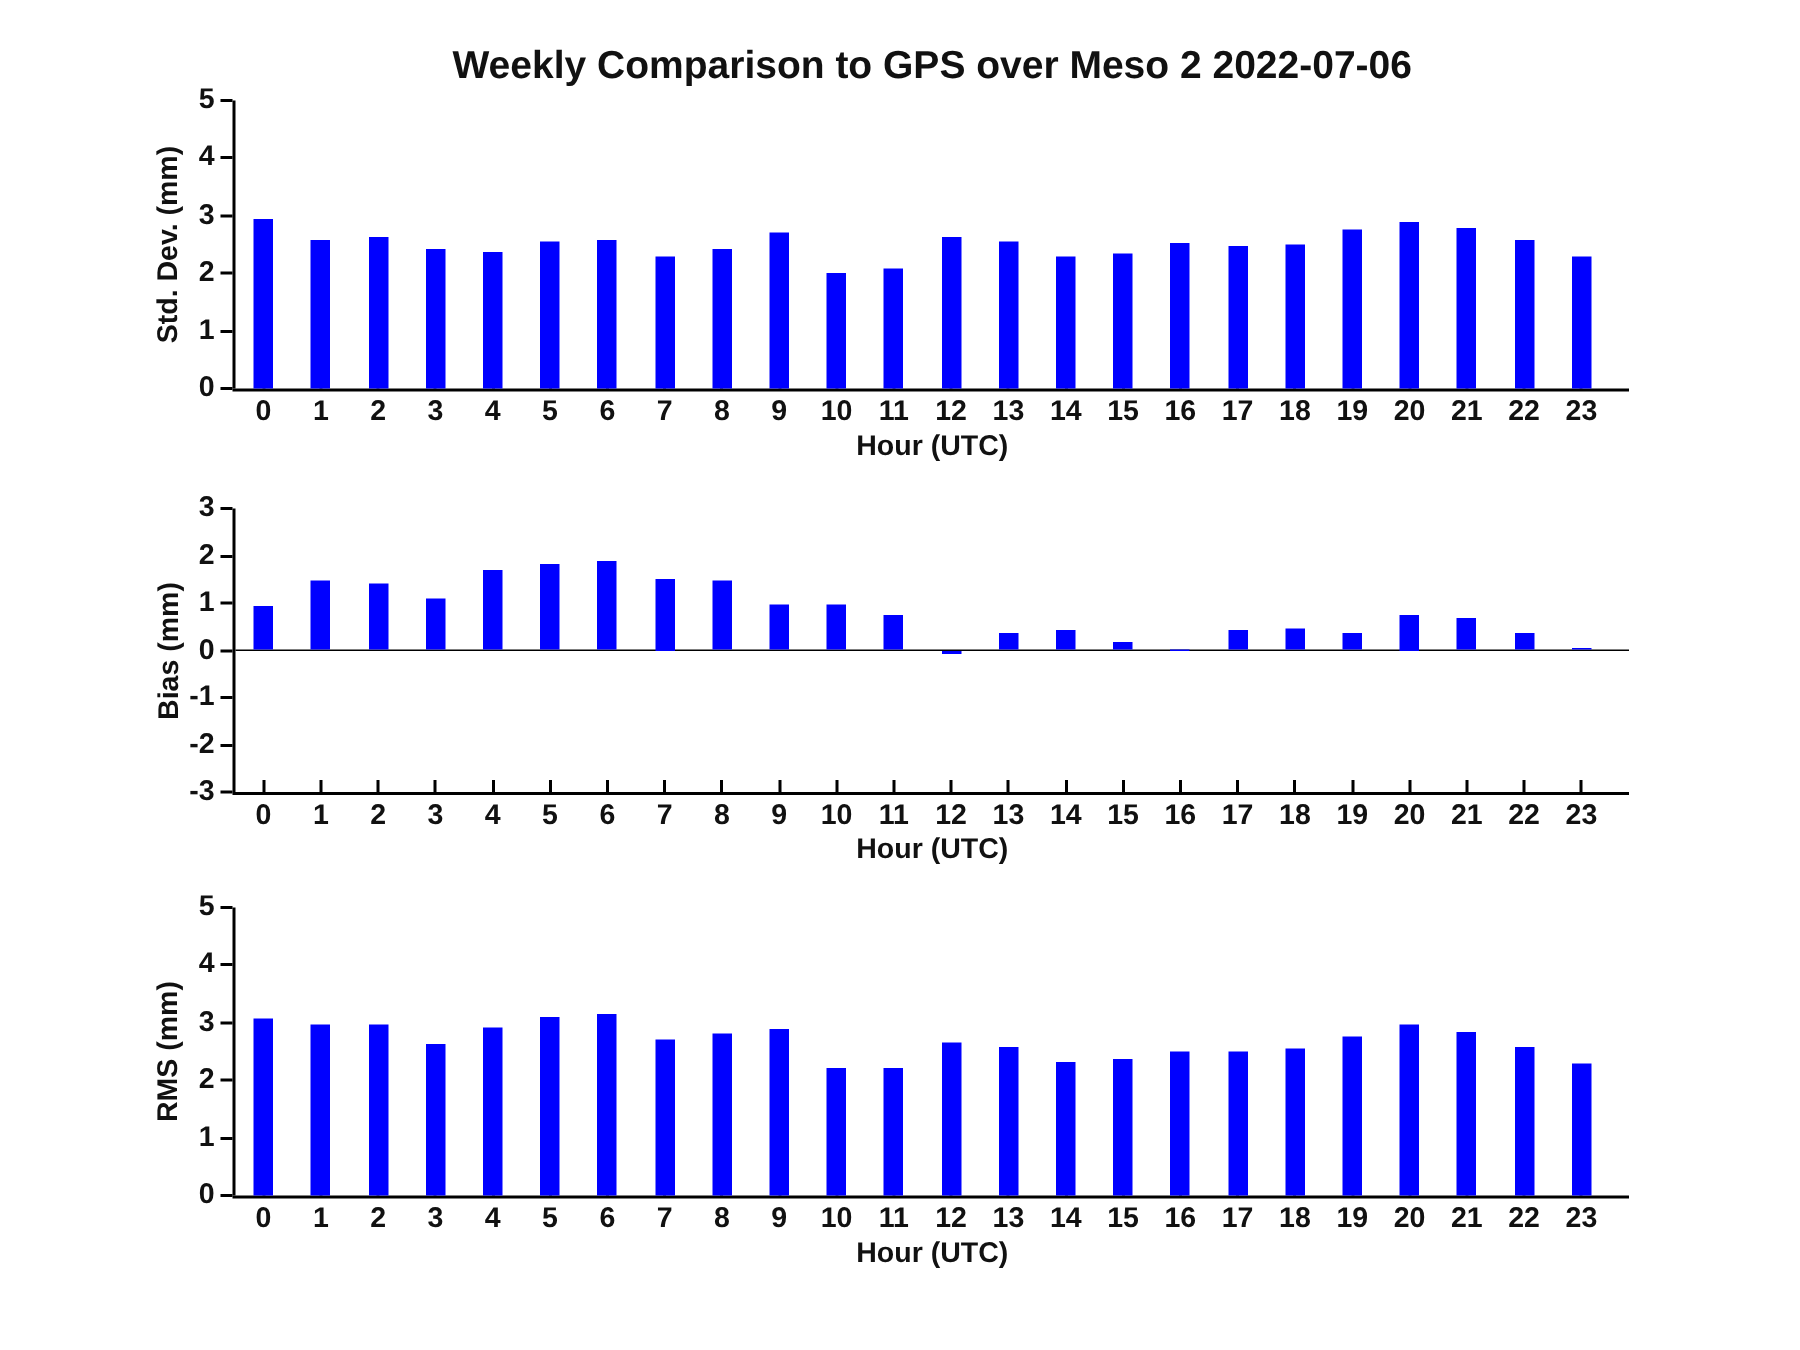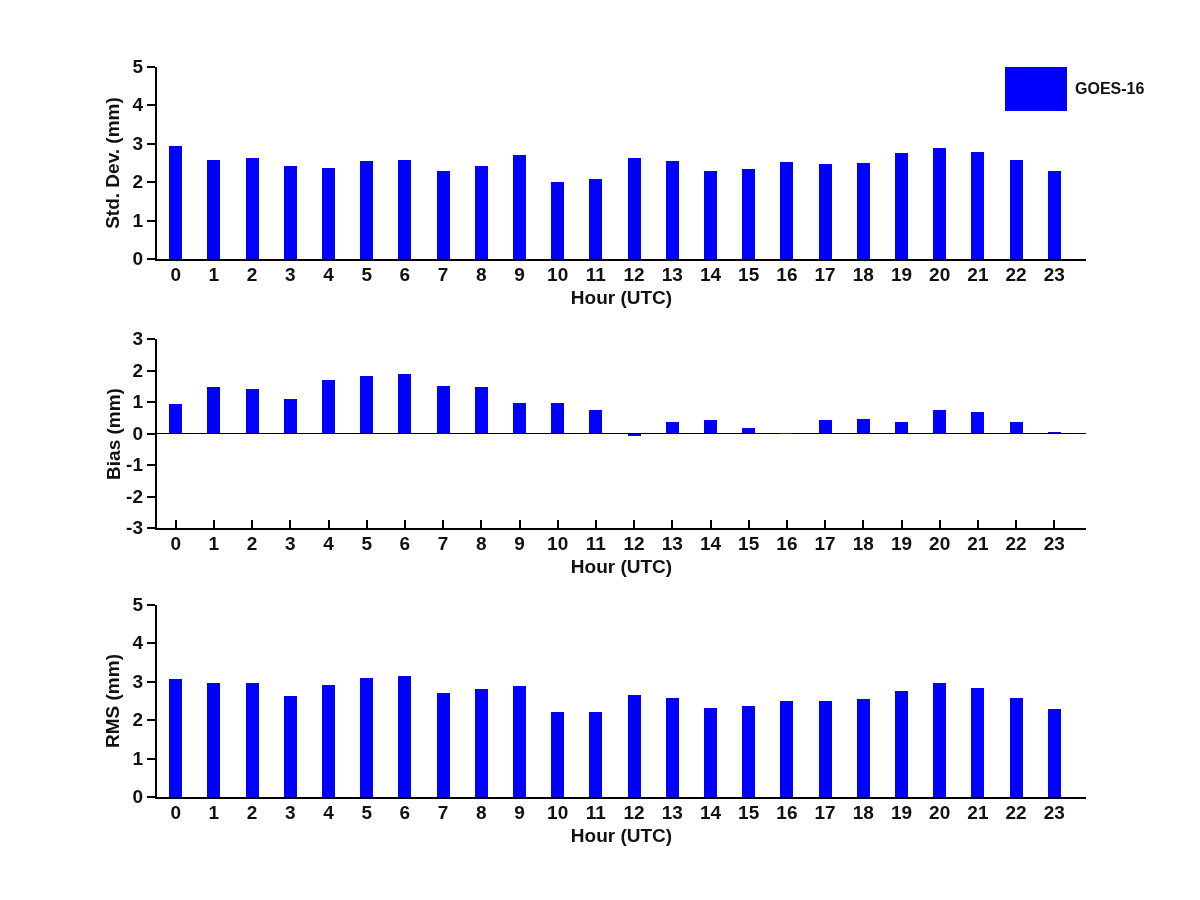--- a/index.html
+++ b/index.html
@@ -27,25 +27,22 @@
   .zero-line{position:absolute;left:0;width:100%;height:1.5px;background:#000;z-index:1;}
   .hour-label{position:absolute;width:38px;text-align:center;font-size:19px;line-height:20px;color:#111;}
   .xlabel{position:absolute;left:0;width:100%;text-align:center;font-size:19px;line-height:22px;color:#111;}
   .ylabel{position:absolute;text-align:center;font-size:19px;line-height:22px;height:22px;
     transform:rotate(-90deg);color:#111;white-space:nowrap;}
 </style>
 </head>
 <body>
 
 <div class="figure">
-
-  <div class="legend">
-    <span class="swatch" style="background: rgb(0, 0, 255);"></span>
-    <span class="legend-label">GOES-16</span>
-  </div>
+  <h1 class="title">Weekly Comparison to GPS over Meso 2 2022-07-06</h1>
+
 
   <section class="panel" id="panel-0" style="top: 67px; height: 192px;">
     <div class="spine-left"></div>
     <div class="spine-bottom" style="width: 931px;"></div>
     <span class="ylabel" style="width: 192px; left: -140px; top: 85px;">Std. Dev. (mm)</span>
     <span class="xlabel" style="top: 220px;">Hour (UTC)</span>
   <div class="ytick" style="left: -10px; top: 191px;"></div>
       <div class="ytick-label" style="left: -58px; top: 181px;">0</div>
       <div class="ytick" style="left: -10px; top: 152.6px;"></div>
       <div class="ytick-label" style="left: -58px; top: 142.6px;">1</div>

